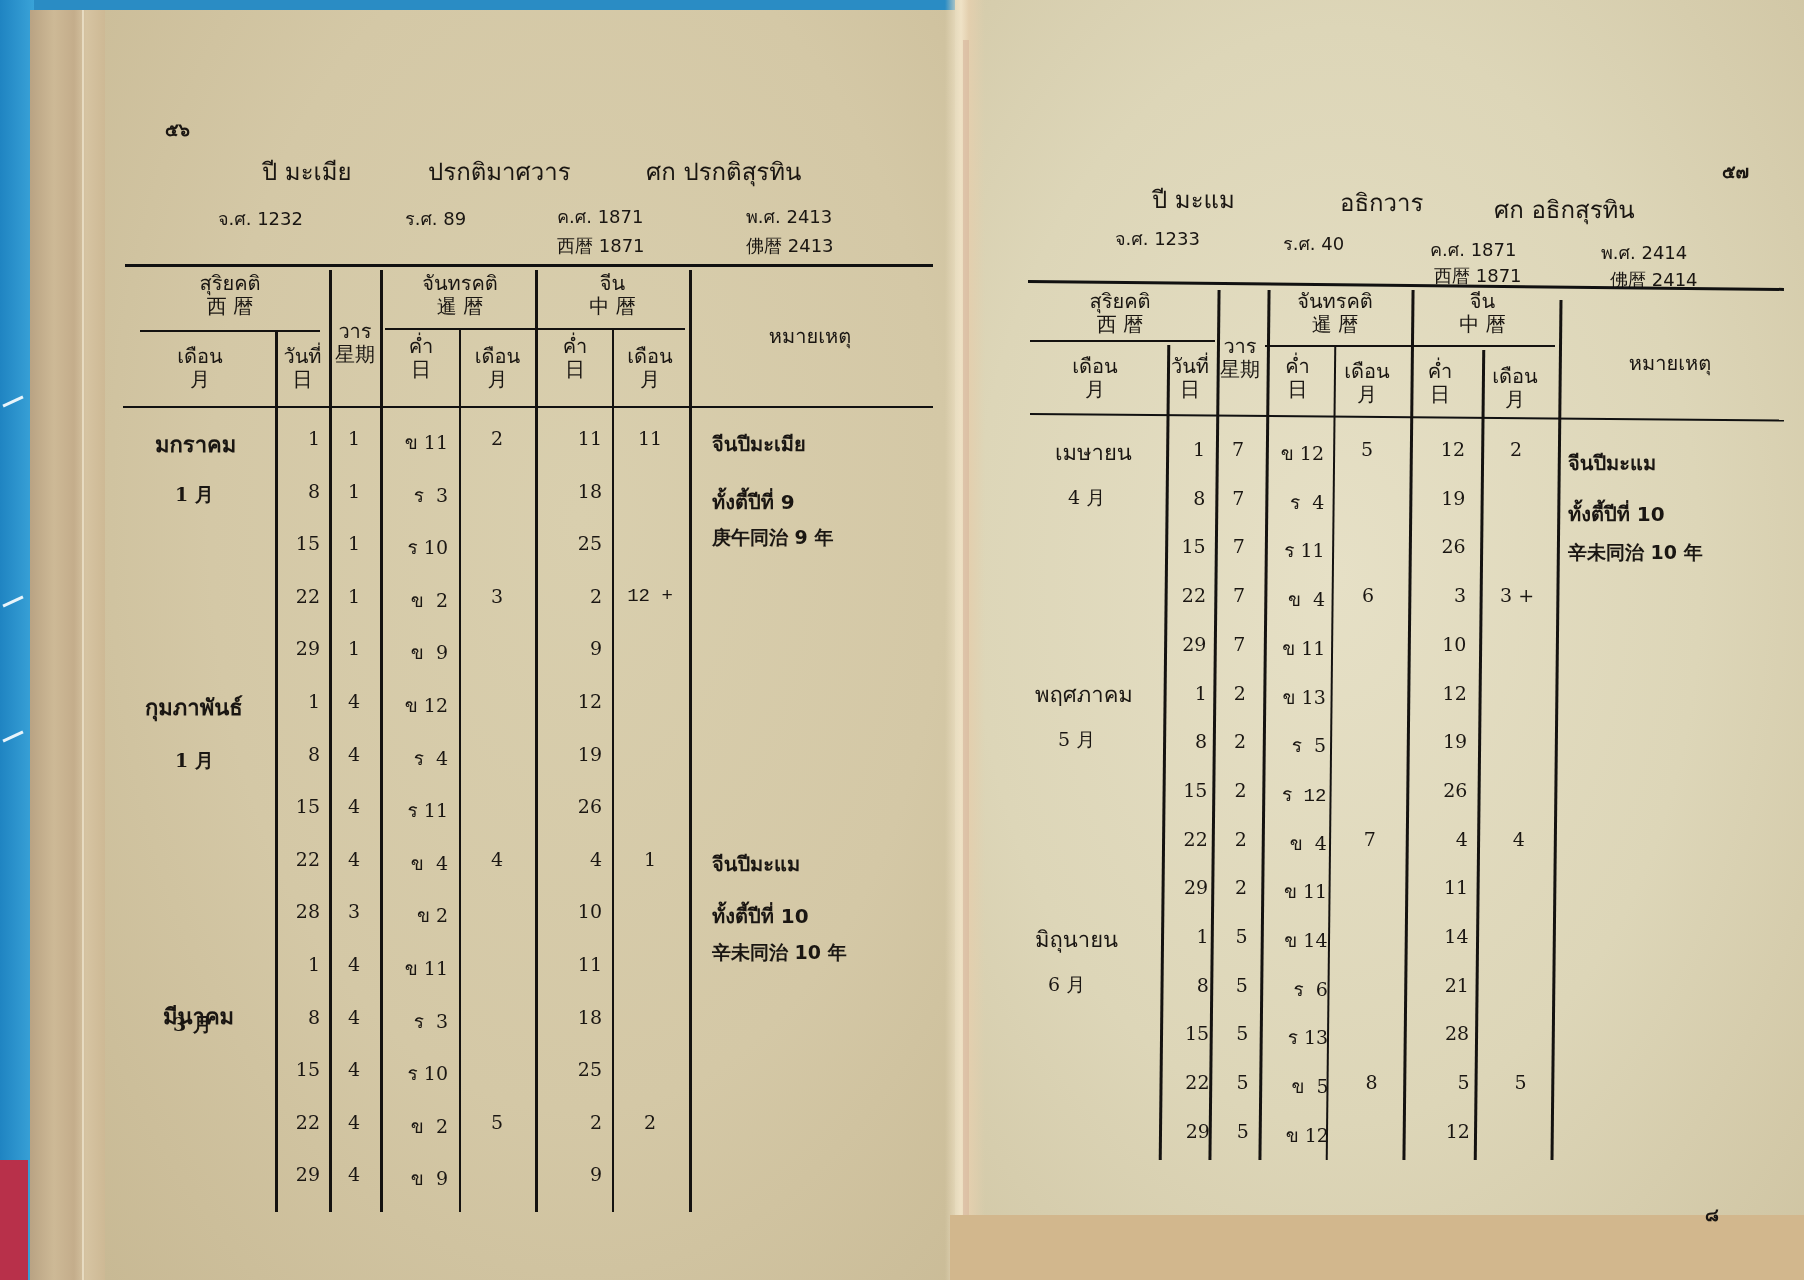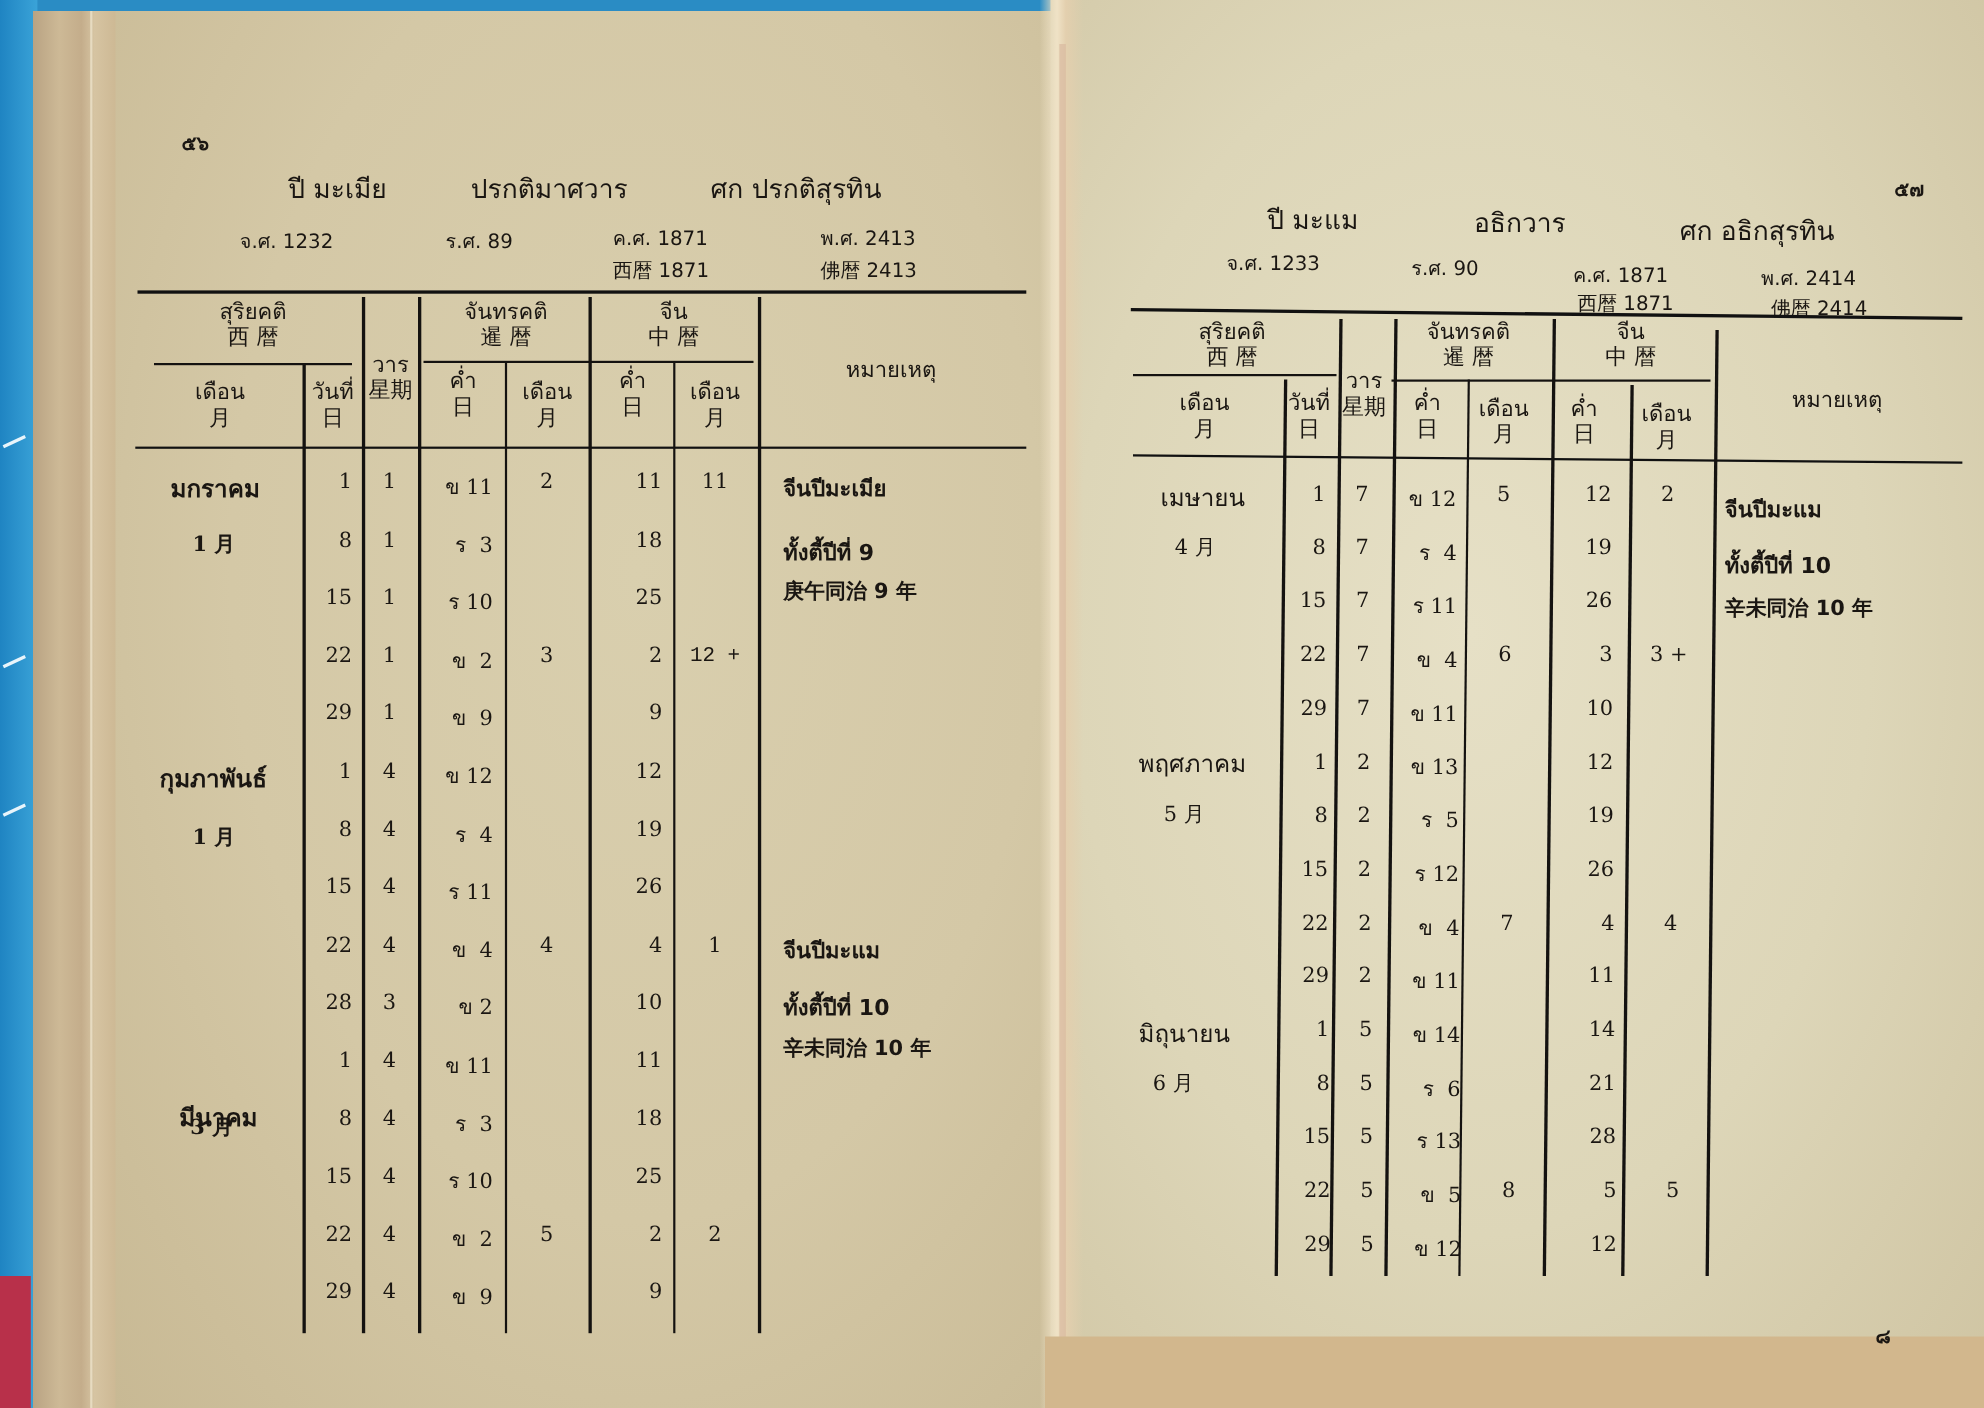--- a/index.html
+++ b/index.html
@@ -235,24 +235,24 @@
   <div class="note" style="left:712px;top:848px">จีนปีมะแม</div>
   <div class="note" style="left:712px;top:900px">ทั้งตี้ปีที่ 10</div>
   <div class="note" style="left:712px;top:940px;font-size:19px">辛未同治 10 年</div>
 </div>
 
 <div id="R">
   <div class="abs pnum" style="left:1722px;top:157px">๕๗</div>
 
   <div class="abs title" style="left:1152px;top:180px">ปี มะแม</div>
   <div class="abs title" style="left:1340px;top:183px">อธิกวาร</div>
-  <div class="abs title" style="left:1527px;top:190px">ศก อธิกสุรทิน</div>
+  <div class="abs title" style="left:1494px;top:190px">ศก อธิกสุรทิน</div>
 
   <div class="abs era" style="left:1115px;top:224px">จ.ศ. 1233</div>
-  <div class="abs era" style="left:1283px;top:229px">ร.ศ. 90</div>
+  <div class="abs era" style="left:1283px;top:229px">ร.ศ. 40</div>
   <div class="abs era" style="left:1430px;top:235px">ค.ศ. 1871</div>
   <div class="abs era" style="left:1601px;top:238px">พ.ศ. 2414</div>
   <div class="abs era" style="left:1434px;top:264px">西暦 1871</div>
   <div class="abs era" style="left:1610px;top:268px">佛暦 2414</div>
 
   <div class="rule" style="left:1028px;top:280px;width:756px;transform:rotate(0.6deg);transform-origin:left"></div>
 
   <div class="hdr" style="left:1040px;top:290px;width:160px">
       <div>สุริยคติ</div>
       <div class="cjk">西 暦</div>
@@ -352,21 +352,21 @@
       <div class="cell" style="left: 1406.75px; top: 681.5px; width: 60px; white-space: pre;">12</div>
       <div class="cell c" style="left: 1481.75px; top: 681.5px; width: 72px; white-space: pre;"></div>
       <div class="cell" style="left: 1165.1px; top: 730.2px; width: 42px; white-space: pre;">8</div>
       <div class="cell c" style="left: 1218.1px; top: 730.2px; width: 44px; white-space: pre;">2</div>
       <div class="cell" style="left: 1268.1px; top: 730.2px; width: 58px; white-space: pre;">ร  5</div>
       <div class="cell c" style="left: 1334.1px; top: 730.2px; width: 70px; white-space: pre;"></div>
       <div class="cell" style="left: 1407.1px; top: 730.2px; width: 60px; white-space: pre;">19</div>
       <div class="cell c" style="left: 1482.1px; top: 730.2px; width: 72px; white-space: pre;"></div>
       <div class="cell" style="left: 1165.45px; top: 778.9px; width: 42px; white-space: pre;">15</div>
       <div class="cell c" style="left: 1218.45px; top: 778.9px; width: 44px; white-space: pre;">2</div>
-      <div class="cell" style="left: 1268.45px; top: 778.9px; width: 58px; white-space: pre;">ร 12</div>
+      <div class="cell" style="left: 1268.45px; top: 778.9px; width: 58px; white-space: pre; font-family: Liberation Mono, monospace;">ร 12</div>
       <div class="cell c" style="left: 1334.45px; top: 778.9px; width: 70px; white-space: pre;"></div>
       <div class="cell" style="left: 1407.45px; top: 778.9px; width: 60px; white-space: pre;">26</div>
       <div class="cell c" style="left: 1482.45px; top: 778.9px; width: 72px; white-space: pre;"></div>
       <div class="cell" style="left: 1165.8px; top: 827.6px; width: 42px; white-space: pre;">22</div>
       <div class="cell c" style="left: 1218.8px; top: 827.6px; width: 44px; white-space: pre;">2</div>
       <div class="cell" style="left: 1268.8px; top: 827.6px; width: 58px; white-space: pre;">ข  4</div>
       <div class="cell c" style="left: 1334.8px; top: 827.6px; width: 70px; white-space: pre;">7</div>
       <div class="cell" style="left: 1407.8px; top: 827.6px; width: 60px; white-space: pre;">4</div>
       <div class="cell c" style="left: 1482.8px; top: 827.6px; width: 72px; white-space: pre;">4</div>
       <div class="cell" style="left: 1166.15px; top: 876.3px; width: 42px; white-space: pre;">29</div>

